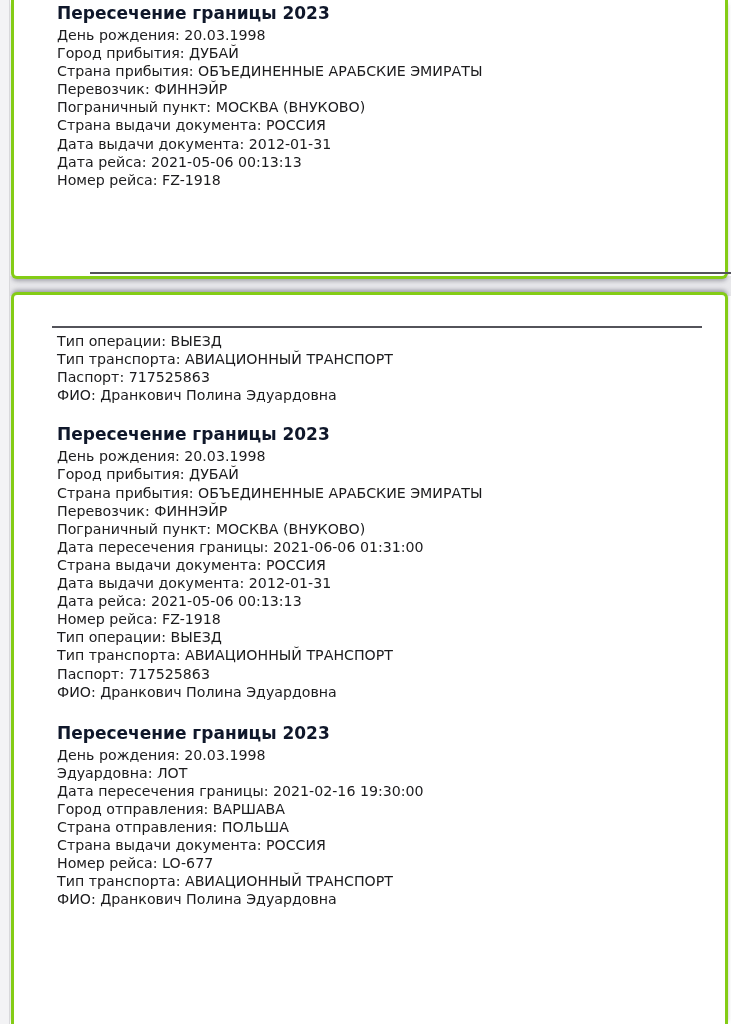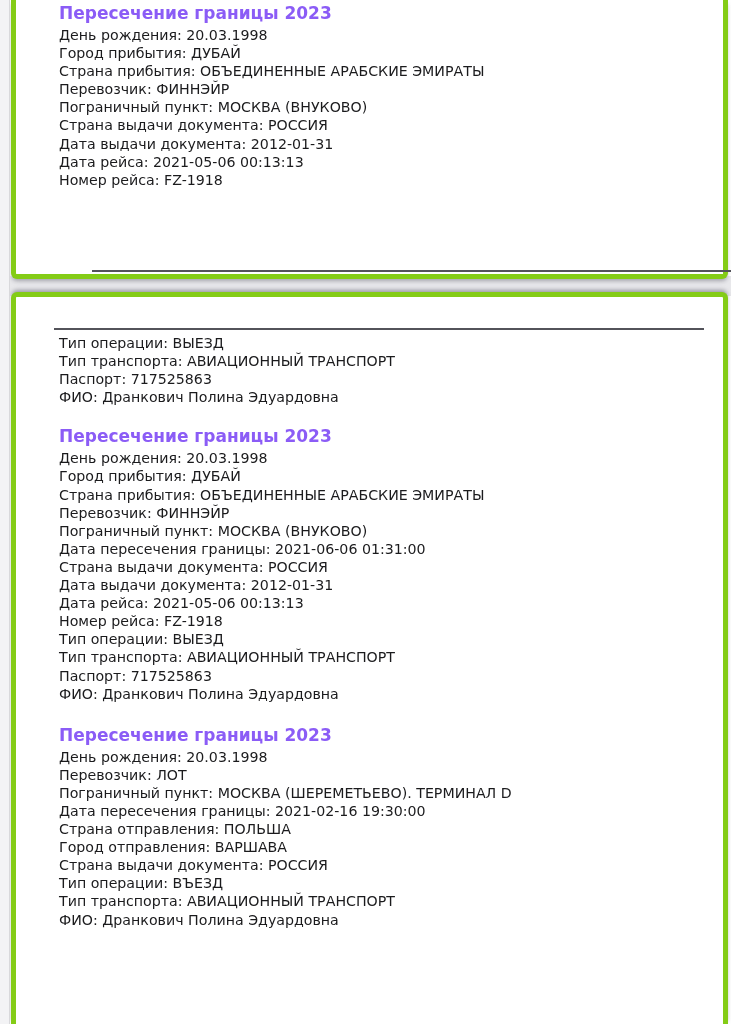--- a/index.html
+++ b/index.html
@@ -15,42 +15,42 @@
   }
 
   
   .page-gap {
     position: absolute; left: 10px; right: 0; top: 276px; height: 20px;
     background: #e8e8eb; z-index: 1;
   }
 
   .page {
     position: absolute; left: 11px; width: 717px; background: #ffffff;
-    border: 5px solid #84cc16; z-index: 2;
+    border: 3px solid #84cc16; z-index: 2;
   }
   .page1 {
     top: 0; height: 279px; border-top: none;
     border-radius: 0 0 6px 6px;
     box-shadow: 0 3px 4px -1px rgba(105,105,118,0.55);
   }
   .page2 {
     top: 292px; height: 733px; border-bottom: none;
     border-radius: 6px 6px 0 0;
     box-shadow: 0 -3px 4px -1px rgba(100,100,112,0.6);
   }
 
   .content {
     padding: 0 28px 0 43px; color: #1b1b1d;
     font-size: 14.2px; line-height: 18.1px;
   }
   .page1 .content { padding-top: 3px; }
 
   .record-title {
     font-size: 17px; font-weight: 700; line-height: 21px;
-    margin-bottom: 2px; color: #8b5cf6;
+    margin-bottom: 2px; color: #0f172a;
   }
   .rec2-title { margin-top: 20px; }
   .rec3-title { margin-top: 22px; }
 
   .field-line { white-space: nowrap; }
 
   
   .rule { height: 2px; background: #53535a; width: 650px; margin-left: 38px; }
   .rule-page1-bottom { position: absolute; bottom: 2px; left: 38px; }
   .rule-page2-top { margin-top: 31px; }
@@ -112,27 +112,26 @@
             <div class="field-line">Тип транспорта: АВИАЦИОННЫЙ ТРАНСПОРТ</div>
             <div class="field-line">Паспорт: 717525863</div>
             <div class="field-line">ФИО: Дранкович Полина Эдуардовна</div>
           </div>
       </div>
 
       <div class="record">
         <div class="record-title rec3-title">Пересечение границы 2023</div>
         <div class="field-list">
             <div class="field-line">День рождения: 20.03.1998</div>
-            <div class="field-line">Перевозчик: ЛОТ</div>
-            <div class="field-line">Пограничный пункт: МОСКВА (ШЕРЕМЕТЬЕВО). ТЕРМИНАЛ D</div>
+            <div class="field-line">Эдуардовна: ЛОТ</div>
             <div class="field-line">Дата пересечения границы: 2021-02-16 19:30:00</div>
+            <div class="field-line">Город отправления: ВАРШАВА</div>
             <div class="field-line">Страна отправления: ПОЛЬША</div>
-            <div class="field-line">Город отправления: ВАРШАВА</div>
             <div class="field-line">Страна выдачи документа: РОССИЯ</div>
-            <div class="field-line">Тип операции: ВЪЕЗД</div>
+            <div class="field-line">Номер рейса: LO-677</div>
             <div class="field-line">Тип транспорта: АВИАЦИОННЫЙ ТРАНСПОРТ</div>
             <div class="field-line">ФИО: Дранкович Полина Эдуардовна</div>
           </div>
       </div>
     </div>
   </div>
 
 </div>
 
 </body></html>

